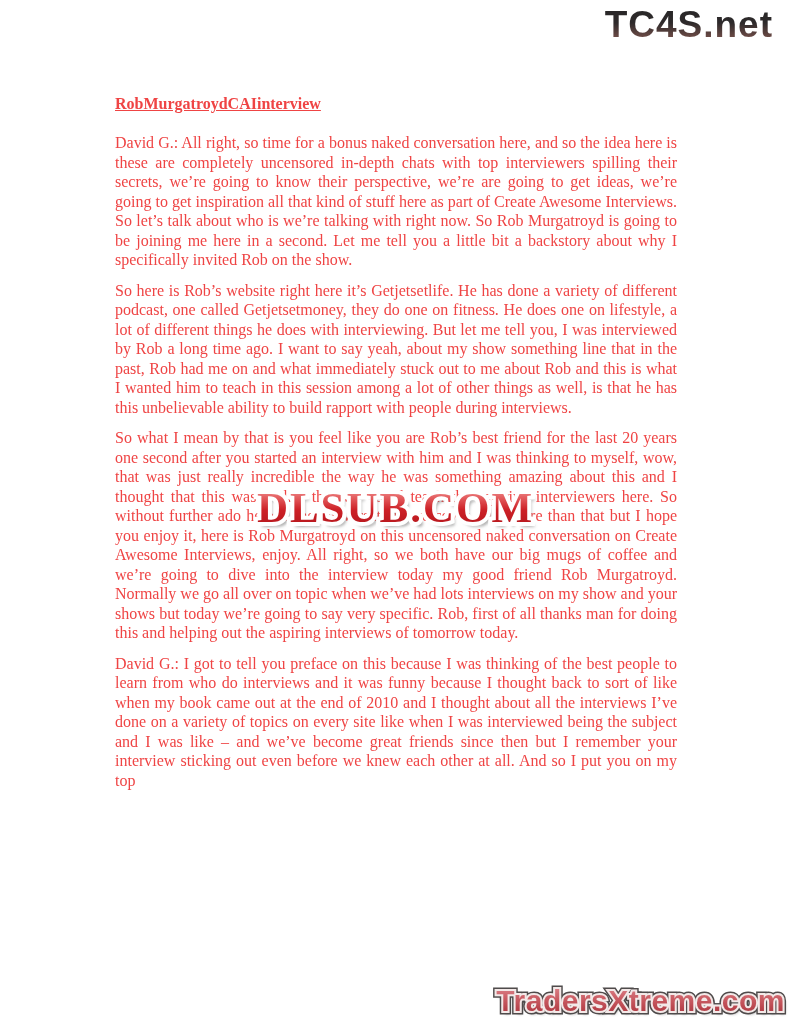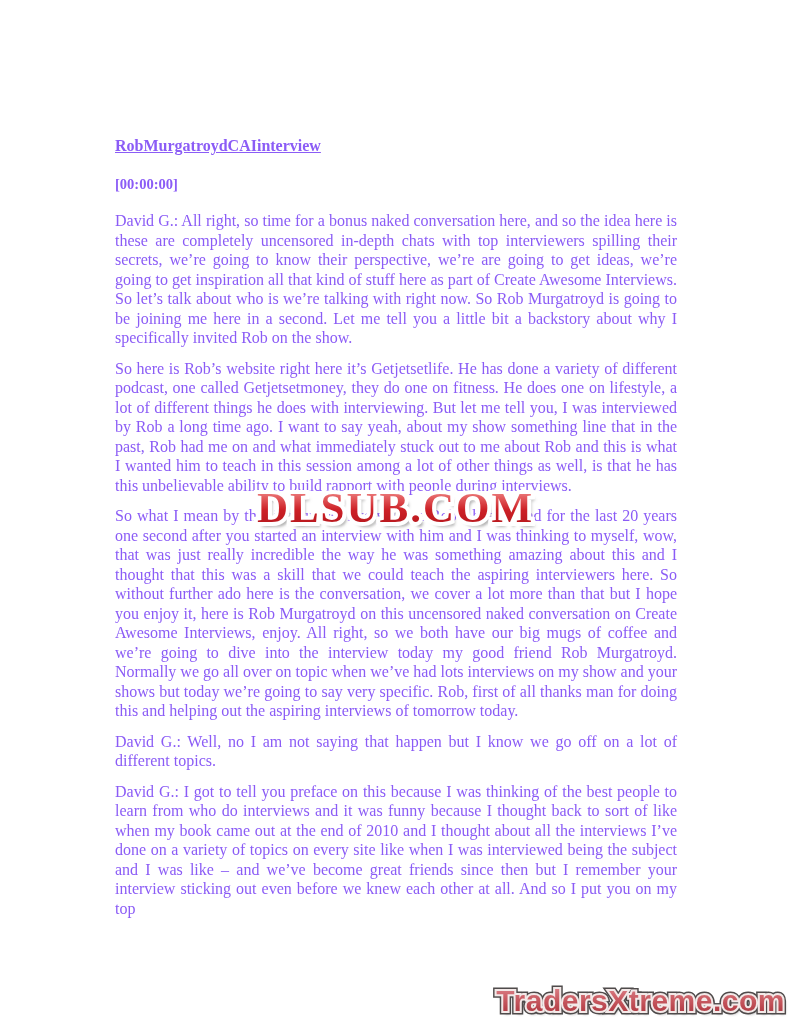--- a/index.html
+++ b/index.html
@@ -37,22 +37,21 @@
       text-shadow: none;
     }
   }
 
   
   .doc {
     position: absolute;
     left: 115px;
     top: 94px;
     width: 562px;
-    color: #8b5cf6;
-    margin-top: 42px;
+    color: #ef4444;
   }
   .doc-title {
     font-size: 16px;
     font-weight: bold;
     text-decoration: underline;
     margin: 0 0 20px 0;
     line-height: 19px;
   }
   .timecode {
     font-size: 14.5px;
@@ -137,30 +136,29 @@
       background-clip: text;
       color: transparent;
     }
   }
 </style>
 </head>
 <body>
 
 <div class="page">
 
+  <div class="header-logo">TC4S.net</div>
 
   <div class="doc">
     <h1 class="doc-title">RobMurgatroydCAIinterview</h1>
 
-    <p class="timecode">[00:00:00]</p>
 
     <p class="para">David G.: All right, so time for a bonus naked conversation here, and so the idea here is these are completely uncensored in-depth chats with top interviewers spilling their secrets, we’re going to know their perspective, we’re are going to get ideas, we’re going to get inspiration all that kind of stuff here as part of Create Awesome Interviews. So let’s talk about who is we’re talking with right now. So Rob Murgatroyd is going to be joining me here in a second. Let me tell you a little bit a backstory about why I specifically invited Rob on the show.</p>
     <p class="para">So here is Rob’s website right here it’s Getjetsetlife. He has done a variety of different podcast, one called Getjetsetmoney, they do one on fitness. He does one on lifestyle, a lot of different things he does with interviewing. But let me tell you, I was interviewed by Rob a long time ago. I want to say yeah, about my show something line that in the past, Rob had me on and what immediately stuck out to me about Rob and this is what I wanted him to teach in this session among a lot of other things as well, is that he has this unbelievable ability to build rapport with people during interviews.</p>
     <p class="para">So what I mean by that is you feel like you are Rob’s best friend for the last 20 years one second after you started an interview with him and I was thinking to myself, wow, that was just really incredible the way he was something amazing about this and I thought that this was a skill that we could teach the aspiring interviewers here. So without further ado here is the conversation, we cover a lot more than that but I hope you enjoy it, here is Rob Murgatroyd on this uncensored naked conversation on Create Awesome Interviews, enjoy. All right, so we both have our big mugs of coffee and we’re going to dive into the interview today my good friend Rob Murgatroyd. Normally we go all over on topic when we’ve had lots interviews on my show and your shows but today we’re going to say very specific. Rob, first of all thanks man for doing this and helping out the aspiring interviews of tomorrow today.</p>
-    <p class="para">David G.: Well, no I am not saying that happen but I know we go off on a lot of different topics.</p>
     <p class="para">David G.: I got to tell you preface on this because I was thinking of the best people to learn from who do interviews and it was funny because I thought back to sort of like when my book came out at the end of 2010 and I thought about all the interviews I’ve done on a variety of topics on every site like when I was interviewed being the subject and I was like – and we’ve become great friends since then but I remember your interview sticking out even before we knew each other at all. And so I put you on my top</p>
   </div>
 
   <div class="watermark">
     <span class="layer back">DLSUB.COM</span>
     <span class="layer front">DLSUB.COM</span>
   </div>
 
   <div class="footer-logo">
     <span class="layer shadow">TradersXtreme.com</span>

